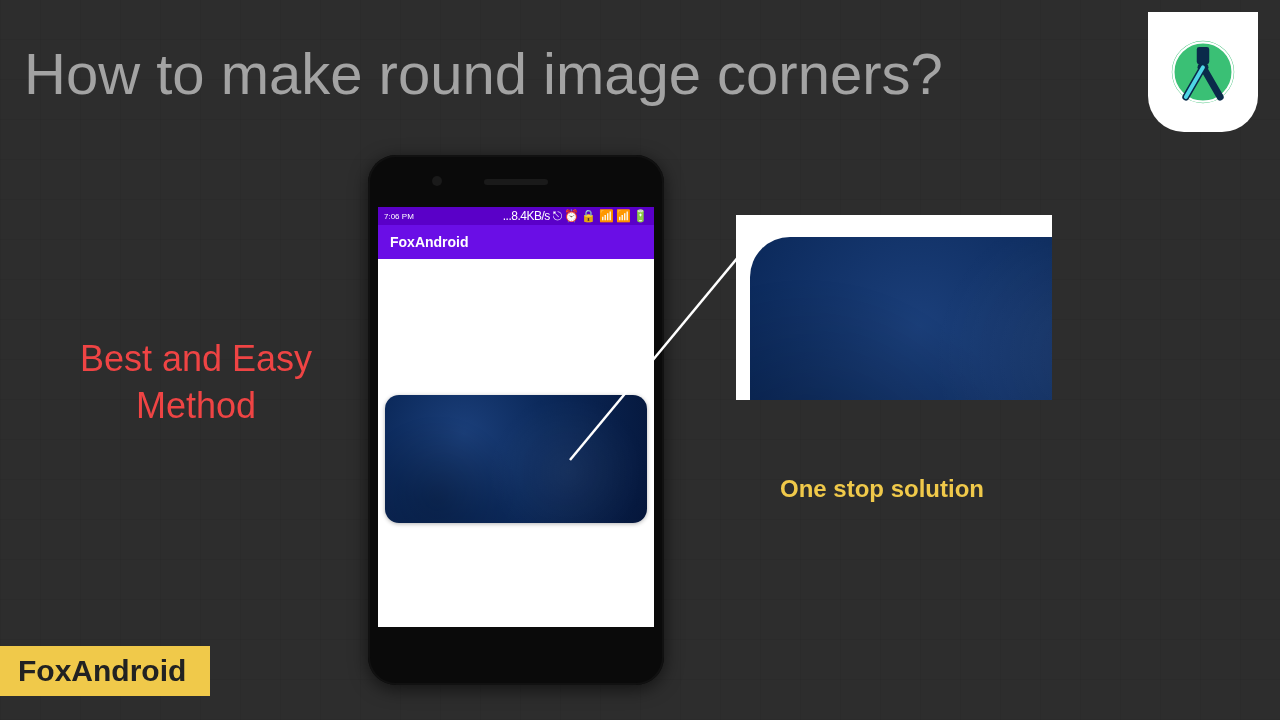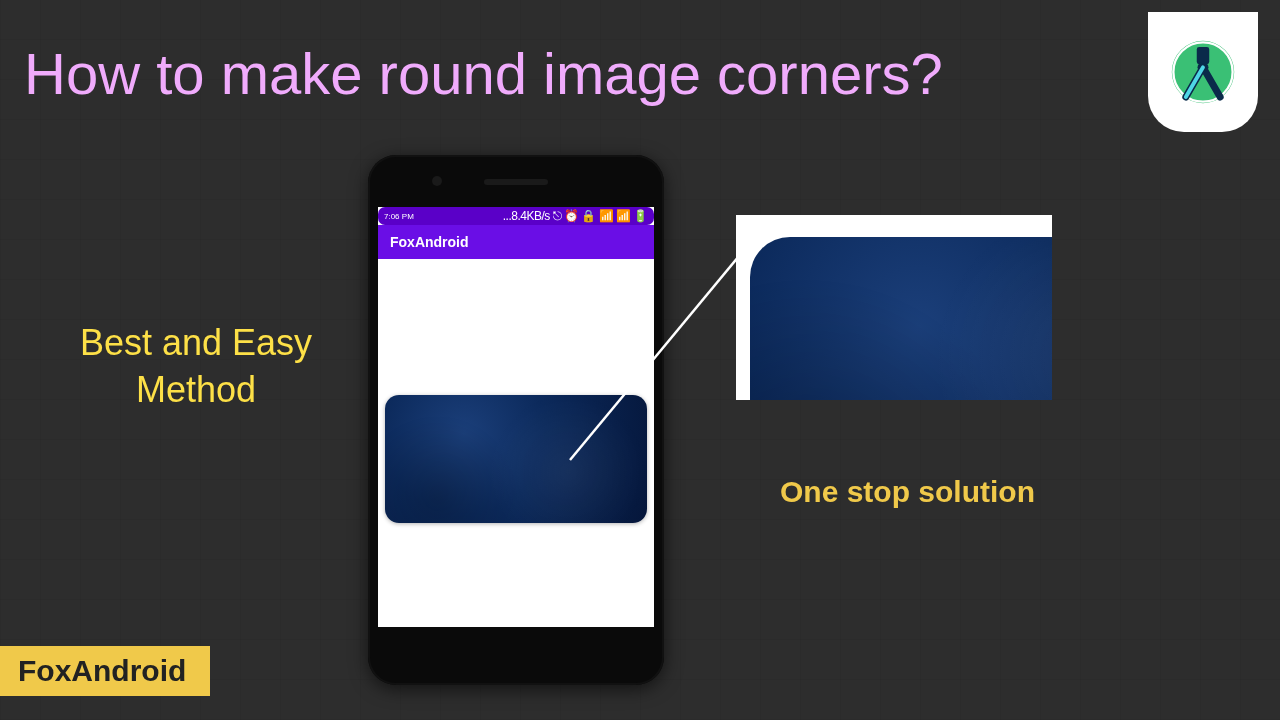--- a/index.html
+++ b/index.html
@@ -12,21 +12,21 @@
       repeating-linear-gradient(0deg, rgba(0,0,0,0.05) 0 1px, transparent 1px 40px);
     font-family: Arial, Helvetica, sans-serif;
     position: relative;
     overflow: hidden;
   }
 
   .title {
     position: absolute;
     top: 40px;
     left: 24px;
-    color: #f0abfc;
+    color: #a3a3a3;
     font-size: 58px;
     font-weight: 400;
   }
 
   .android-studio-badge {
     position: absolute;
     top: 12px;
     right: 22px;
     width: 110px;
     height: 120px;
@@ -34,35 +34,35 @@
     border-radius: 0 0 36px 36px;
     display: flex;
     align-items: center;
     justify-content: center;
   }
   .as-icon { width: 78px; height: 78px; }
 
   .left-text {
     position: absolute;
     left: 56px;
-    top: 320px;
+    top: 336px;
     width: 280px;
-    color: #fde047;
+    color: #ef4444;
     font-size: 36px;
     font-weight: 400;
     text-align: center;
     line-height: 1.3;
   }
 
   .one-stop {
     position: absolute;
     left: 780px;
     top: 475px;
     color: #f0c94a;
-    font-size: 30px;
+    font-size: 24px;
     font-weight: 700;
   }
 
   .brand-tag {
     position: absolute;
     left: 0;
     bottom: 24px;
     background: #f0c94a;
     color: #222;
     font-size: 30px;
@@ -101,21 +101,20 @@
   }
   .status-bar {
     height: 18px;
     background: #5a00c8;
     display: flex;
     align-items: center;
     justify-content: space-between;
     padding: 0 6px;
     font-size: 8px;
     color: #fff;
-    border-radius: 7px;
   }
   .status-icons { display: flex; gap: 3px; align-items: center; font-size: 12px; letter-spacing: -0.5px;}
   .app-bar {
     height: 34px;
     background: #6a0ee6;
     display: flex;
     align-items: center;
     padding: 0 12px;
     color: #fff;
     font-size: 14px;

